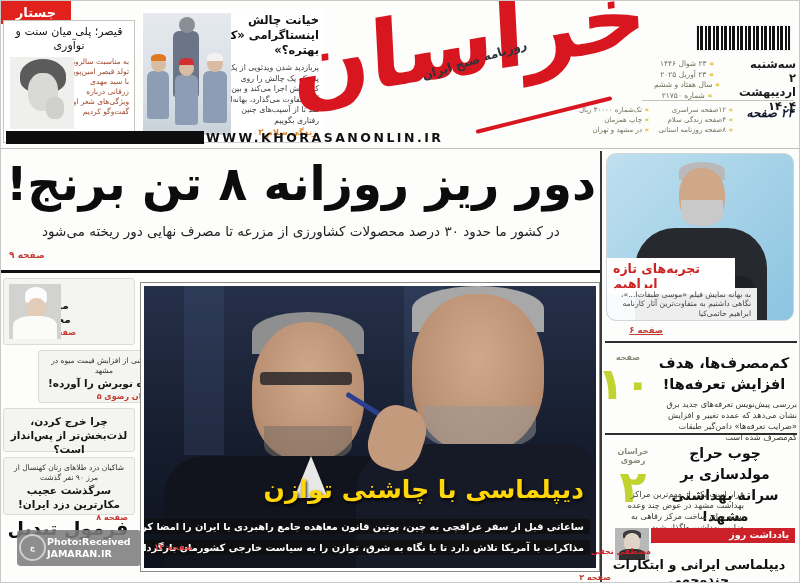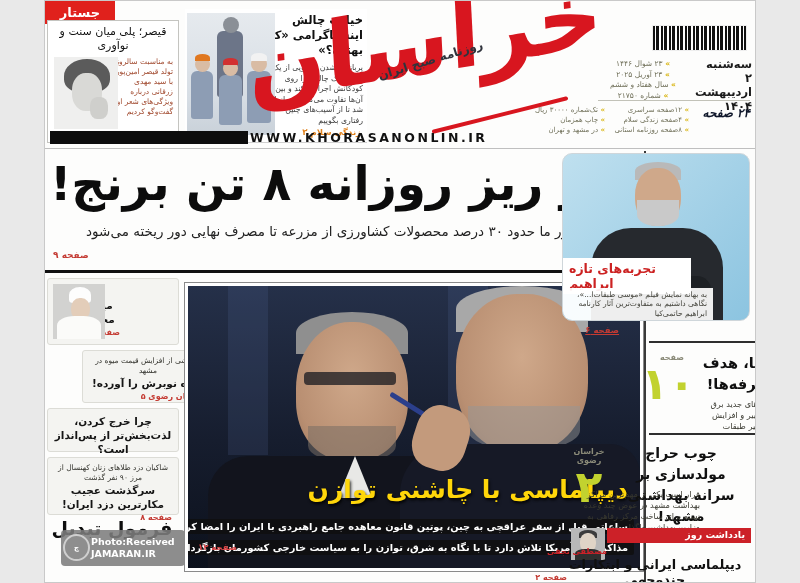--- a/index.html
+++ b/index.html
@@ -1,18 +1,18 @@
 <!DOCTYPE html>
 <html lang="fa" dir="rtl"><head>
 <meta charset="utf-8">
 <style>
   * { margin:0; padding:0; box-sizing:border-box; }
   html,body { background:#e9e9e9; font-family:"DejaVu Sans", sans-serif; }
   .page {
-    position:relative; width:712px; height:583px; margin:0 auto;
+    position:relative; width:800px; height:583px; margin:0 auto;
     background:#fdfdfc; overflow:hidden; border:1px solid #c9c9c9;
     direction:rtl;
   }
   .abs { position:absolute; }
 
   
   .corner-tab { left:0; top:0; width:70px; height:23px; background:#e0211c;
     color:#fff; font-weight:bold; font-size:13px; display:flex; align-items:center;
     justify-content:center; letter-spacing:4px; }
   .logo-wrap { right:150px; top:-14px; width:330px; height:150px; text-align:center; }

